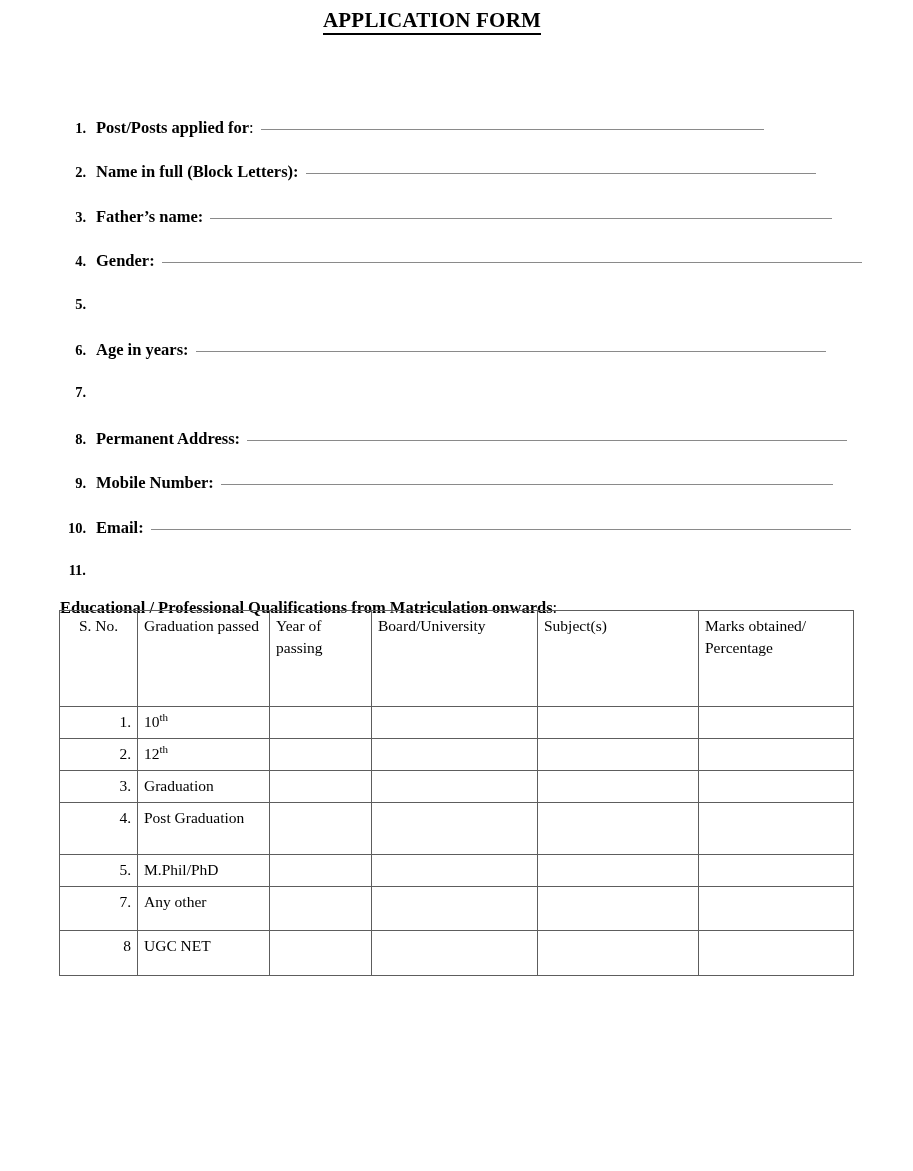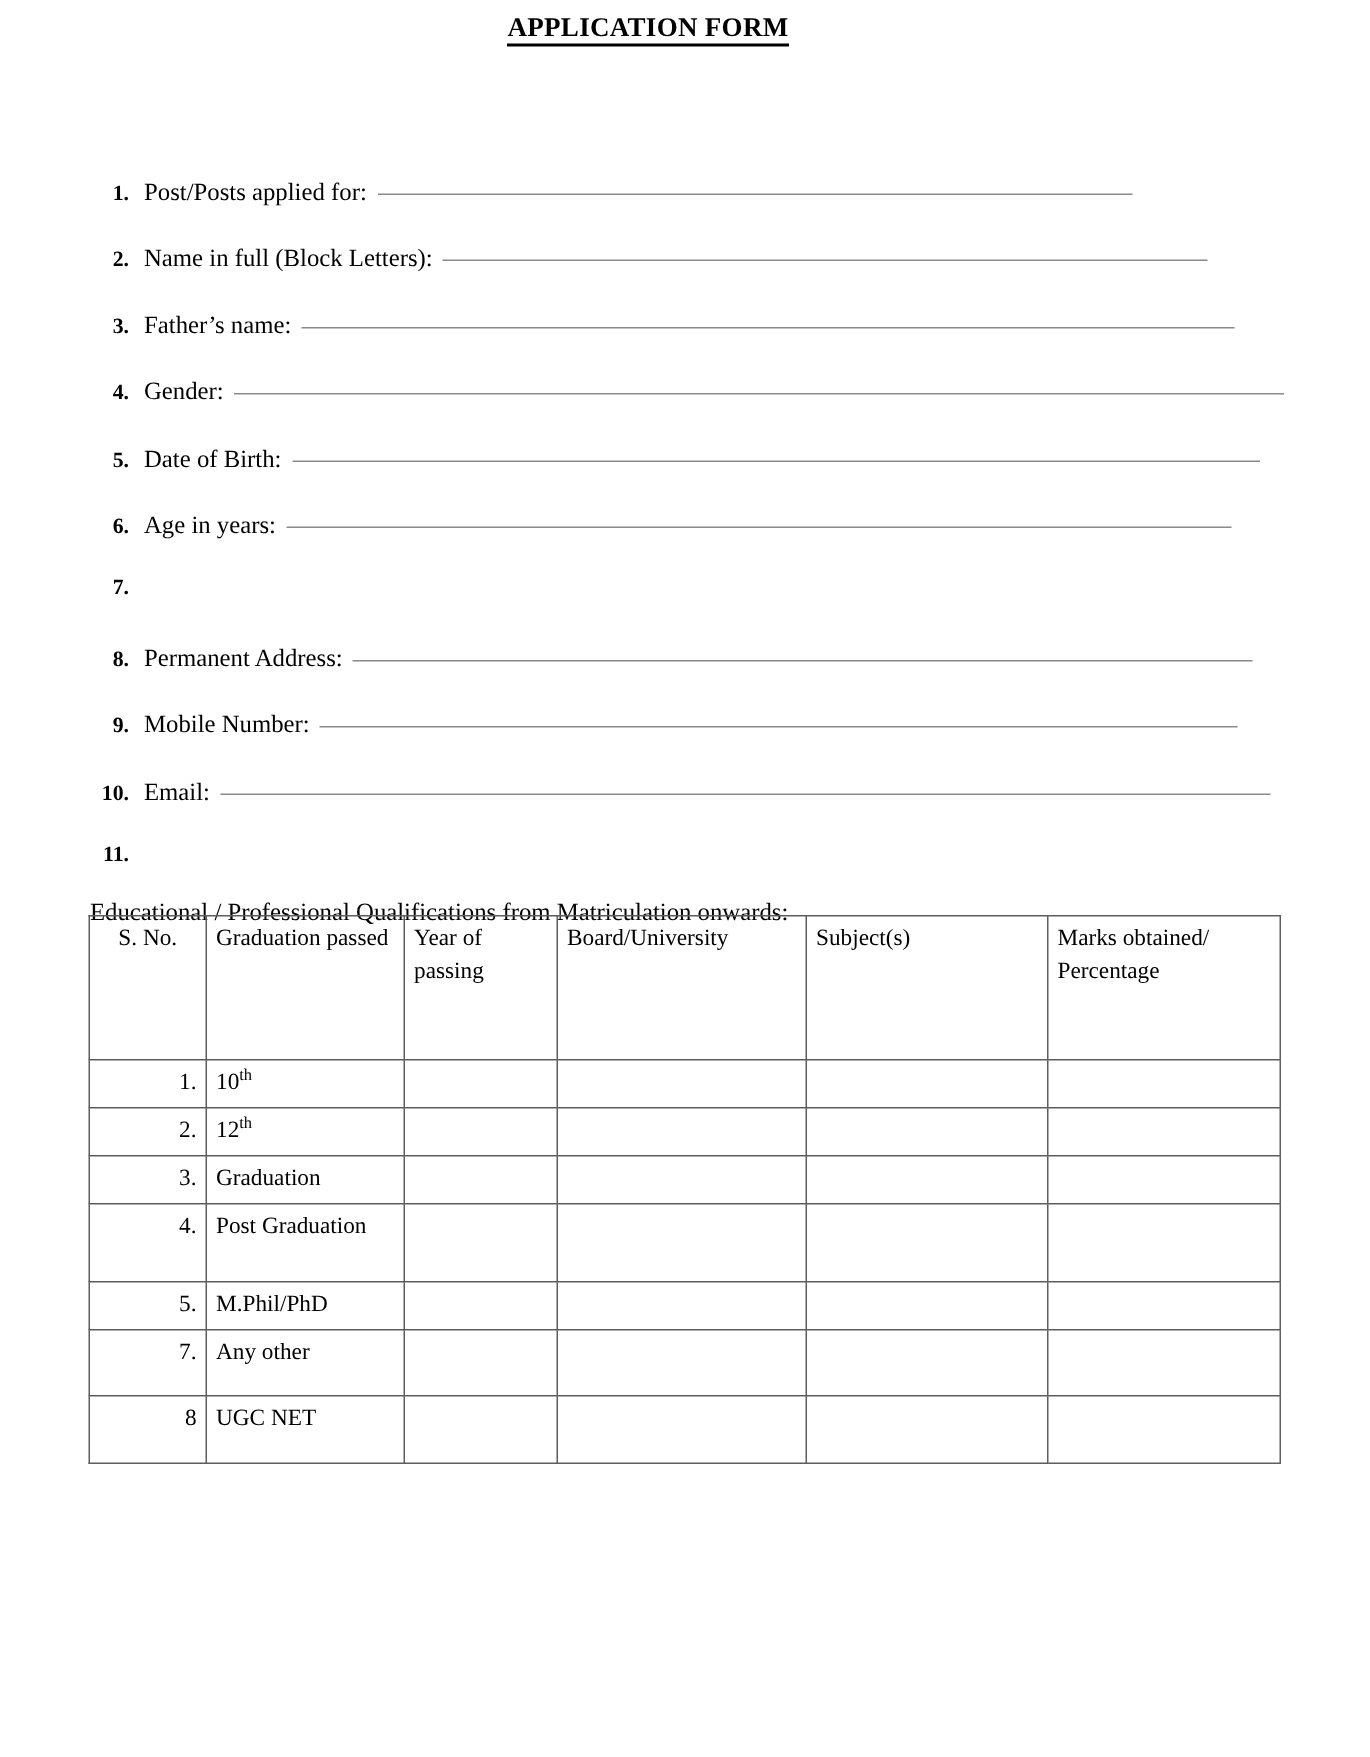--- a/index.html
+++ b/index.html
@@ -16,21 +16,21 @@
     overflow: hidden;
   }
 
   
   .page-title {
     position: absolute;
     top: 8px;
     left: 0;
     width: 864px;
     text-align: center;
-    font-size: 18px;
+    font-size: 21px;
     font-weight: bold;
     letter-spacing: 0.2px;
   }
   .page-title span.title-text {
     border-bottom: 2px solid #000;
     padding-bottom: 1px;
   }
 
   
   .form-list {
@@ -55,21 +55,21 @@
     box-sizing: border-box;
   }
   .item-body {
     flex: 1 1 auto;
     display: flex;
     align-items: baseline;
     white-space: nowrap;
     min-width: 0;
   }
   .item-label {
-    font-weight: normal;
+    font-weight: bold;
     font-size: 16.5px;
     flex: 0 0 auto;
   }
   .item-colon {
     font-weight: normal;
     font-size: 16.5px;
     flex: 0 0 auto;
   }
   .item-rule {
     flex: 1 1 auto;
@@ -164,24 +164,20 @@
   <div class="form-item">
     <div class="item-num">4.</div>
     <div class="item-body">
       <span class="item-label">Gender:</span>
       <span class="item-rule" style="max-width:700px;"></span>
     </div>
   </div>
 
   <div class="form-item">
     <div class="item-num">5.</div>
-    <div class="item-body">
-      <span class="item-label">Date of Birth:</span>
-      <span class="item-rule" style="max-width:645px;"></span>
-    </div>
   </div>
 
   <div class="form-item">
     <div class="item-num">6.</div>
     <div class="item-body">
       <span class="item-label">Age in years:</span>
       <span class="item-rule" style="max-width:630px;"></span>
     </div>
   </div>
 

